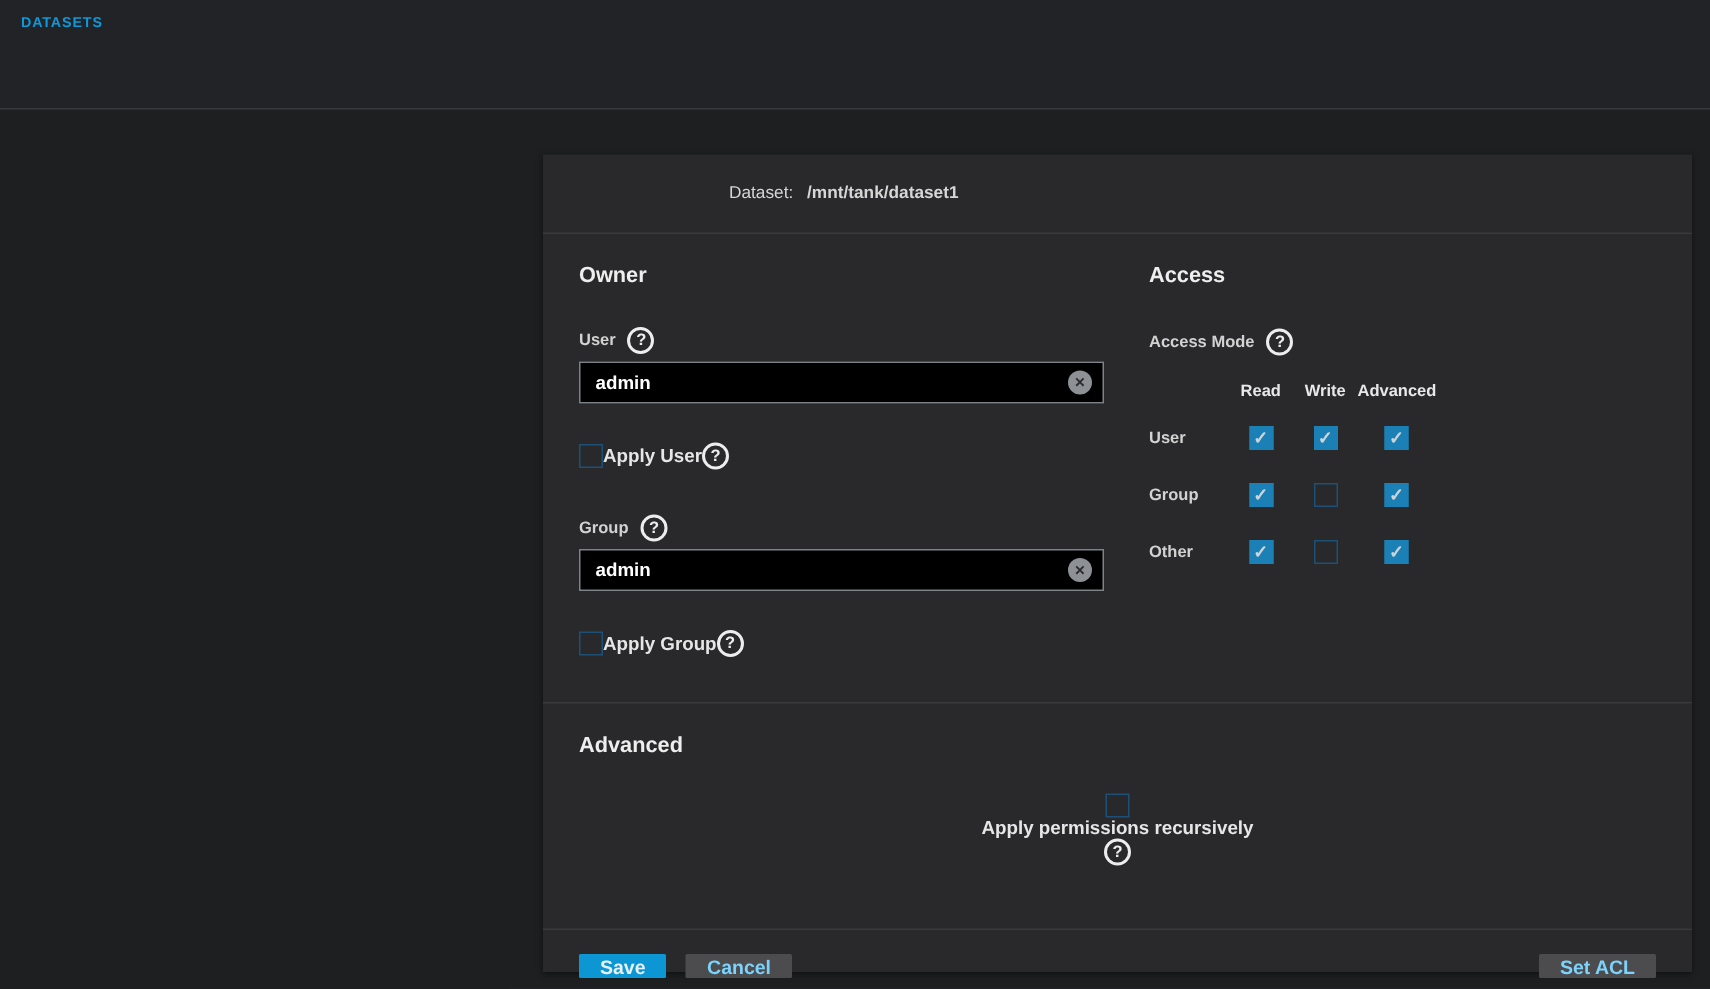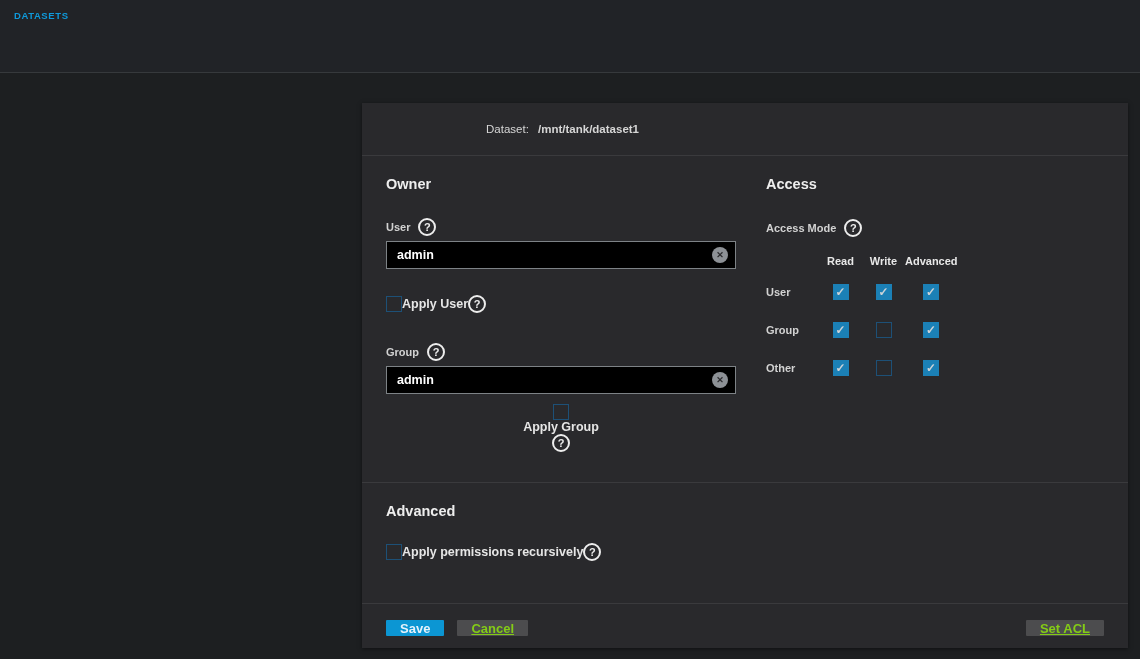--- a/index.html
+++ b/index.html
@@ -98,21 +98,21 @@
     display:flex; align-items:center; gap:13px;
     padding:16px 24px 0 24px;
   }
   .btn {
     height:16px; padding:0 14px;
     font-family:"Liberation Sans", sans-serif;
     font-size:13px; font-weight:bold;
     border:none; cursor:pointer; border-radius:1px;
   }
   .btn-primary { background:#0c96d3; color:#e4f2fb; }
-  .btn-gray { background:#4c4c4e; color:#84cc16;text-decoration:underline; }
+  .btn-gray { background:#4c4c4e; color:#7dd3fc; }
   .spacer { flex:1; }
 </style>
 </head>
 <body>
 
 <div class="top-header">
   <div class="breadcrumb">DATASETS</div>
 </div>
 
 <div class="card">
@@ -147,21 +147,21 @@
 
         <div class="field-label-row" style="margin-top:30px;">
           <span class="field-label">Group</span>
           <span class="help-icon">?</span>
         </div>
         <div class="text-input-wrap">
           <input class="text-input" type="text" value="admin" style="">
           <span class="clear-icon">✕</span>
         </div>
 
-        <div class="checkbox-row" style="margin-top:10px;flex-direction:column;">
+        <div class="checkbox-row" style="margin-top:26px;">
           <span class="cb"></span>
           <span class="checkbox-label">Apply Group</span>
           <span class="help-icon">?</span>
         </div>
       </div>
 
       <div class="col-right">
         <div class="section-heading">Access</div>
 
         <div class="field-label-row" style="margin-top:27px;">
@@ -217,21 +217,21 @@
               <span class="cb checked">
                 <span class="tick">✓</span>
               </span>
             </div>
           </div>
       </div>
     </div>
 
     <div class="divider" style="margin-top:30px;"></div>
     <div class="section-heading" style="margin-top:20px;">Advanced</div>
-    <div class="checkbox-row" style="margin-top:24px;">
+    <div class="checkbox-row" style="margin-top:24px;flex-direction:column;">
       <span class="cb"></span>
       <span class="checkbox-label">Apply permissions recursively</span>
       <span class="help-icon">?</span>
     </div>
     <div class="divider" style="margin-top:42px;"></div>
   </div>
 
   <div class="actions-row" style="padding-bottom:23px;">
     <button class="btn btn-primary">Save</button>
     <button class="btn btn-gray">Cancel</button>

